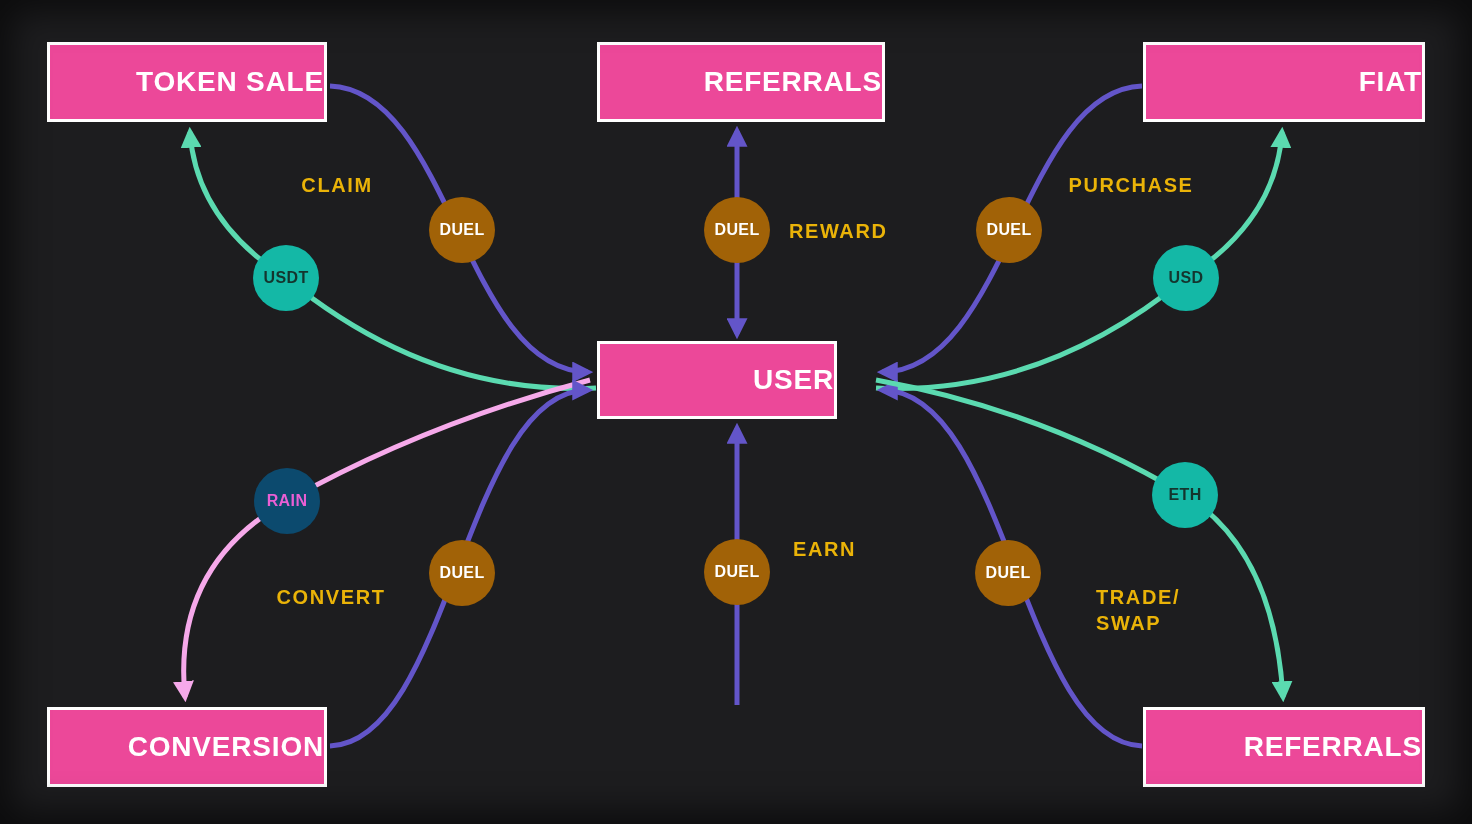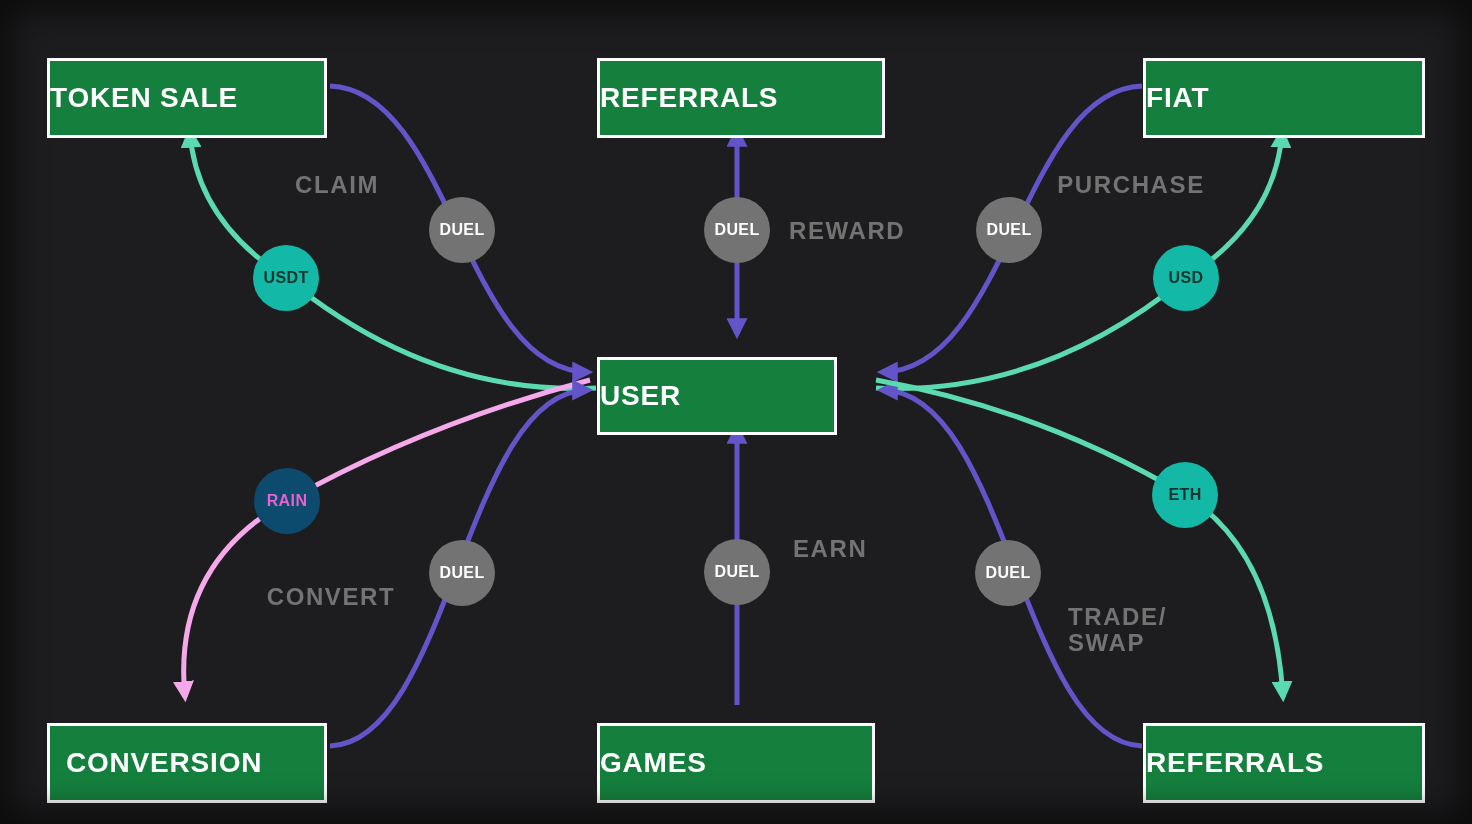--- a/index.html
+++ b/index.html
@@ -26,28 +26,27 @@
   svg.edges {
     position: absolute;
     inset: 0;
     width: 100%;
     height: 100%;
     z-index: 1;
   }
   .node {
     position: absolute;
     height: 80px;
-    background: #15803d;
+    background: #ec4899;
     border: 3px solid #ffffff;
     display: flex;
     align-items: center;
-    justify-content: flex-start;
+    justify-content: flex-end;
     z-index: 10;
     box-sizing: border-box;
-    margin-top: 16px;
   }
   .node span {
     color: #ffffff;
     font-size: 28px;
     font-weight: 700;
     letter-spacing: 0.8px;
     white-space: nowrap;
   }
   .badge {
     position: absolute;
@@ -55,27 +54,27 @@
     height: 66px;
     border-radius: 50%;
     display: flex;
     align-items: center;
     justify-content: center;
     z-index: 20;
     font-size: 16px;
     font-weight: 700;
     letter-spacing: 0.4px;
   }
-  .badge.purple { background: #737373; color: #ffffff; }
+  .badge.purple { background: #a16207; color: #ffffff; }
   .badge.green  { background: #14b8a6; color: #14352e; }
   .badge.pink   { background: #0c4a6e; color: #e95fd4; }
   .edge-label {
     position: absolute;
-    color: #737373;
-    font-size: 24px;
+    color: #eab308;
+    font-size: 20px;
     font-weight: 700;
     letter-spacing: 1.6px;
     z-index: 15;
     white-space: nowrap;
     line-height: 26px;
   }
   .edge-label.centered { transform: translateX(-50%); }
 </style>
 </head>
 <body>
@@ -124,23 +123,20 @@
   </div>
   <div class="node" style="left:1143px; top:42px; width:282px;">
     <span>FIAT</span>
   </div>
   <div class="node" style="left:597px; top:341px; width:240px; height:78px;">
     <span>USER</span>
   </div>
   <div class="node" style="left:47px; top:707px; width:280px;padding-left:16px;">
     <span>CONVERSION</span>
   </div>
-  <div class="node" style="left:597px; top:707px; width:278px;">
-    <span>GAMES</span>
-  </div>
   <div class="node" style="left:1143px; top:707px; width:282px;">
     <span>REFERRALS</span>
   </div>
 
   <div class="badge purple" style="left:429px; top:197px;">
     <span>DUEL</span>
   </div>
   <div class="badge green" style="left:253px; top:245px;">
     <span>USDT</span>
   </div>
@@ -167,18 +163,18 @@
   </div>
   <div class="badge green" style="left:1152px; top:462px;">
     <span>ETH</span>
   </div>
 
   <div class="edge-label centered" style="left:337px; top:172px;">CLAIM</div>
   <div class="edge-label" style="left:789px; top:218px;">REWARD</div>
   <div class="edge-label centered" style="left:1131px; top:172px;">PURCHASE</div>
   <div class="edge-label centered" style="left:331px; top:584px;">CONVERT</div>
   <div class="edge-label" style="left:793px; top:536px;">EARN</div>
-  <div class="edge-label" style="left:1068px; top:584px;margin-top:20px;">
+  <div class="edge-label" style="left:1096px; top:584px;">
     <div>TRADE/</div>
     <div>SWAP</div>
   </div>
 
 </div>
 
 </body></html>

